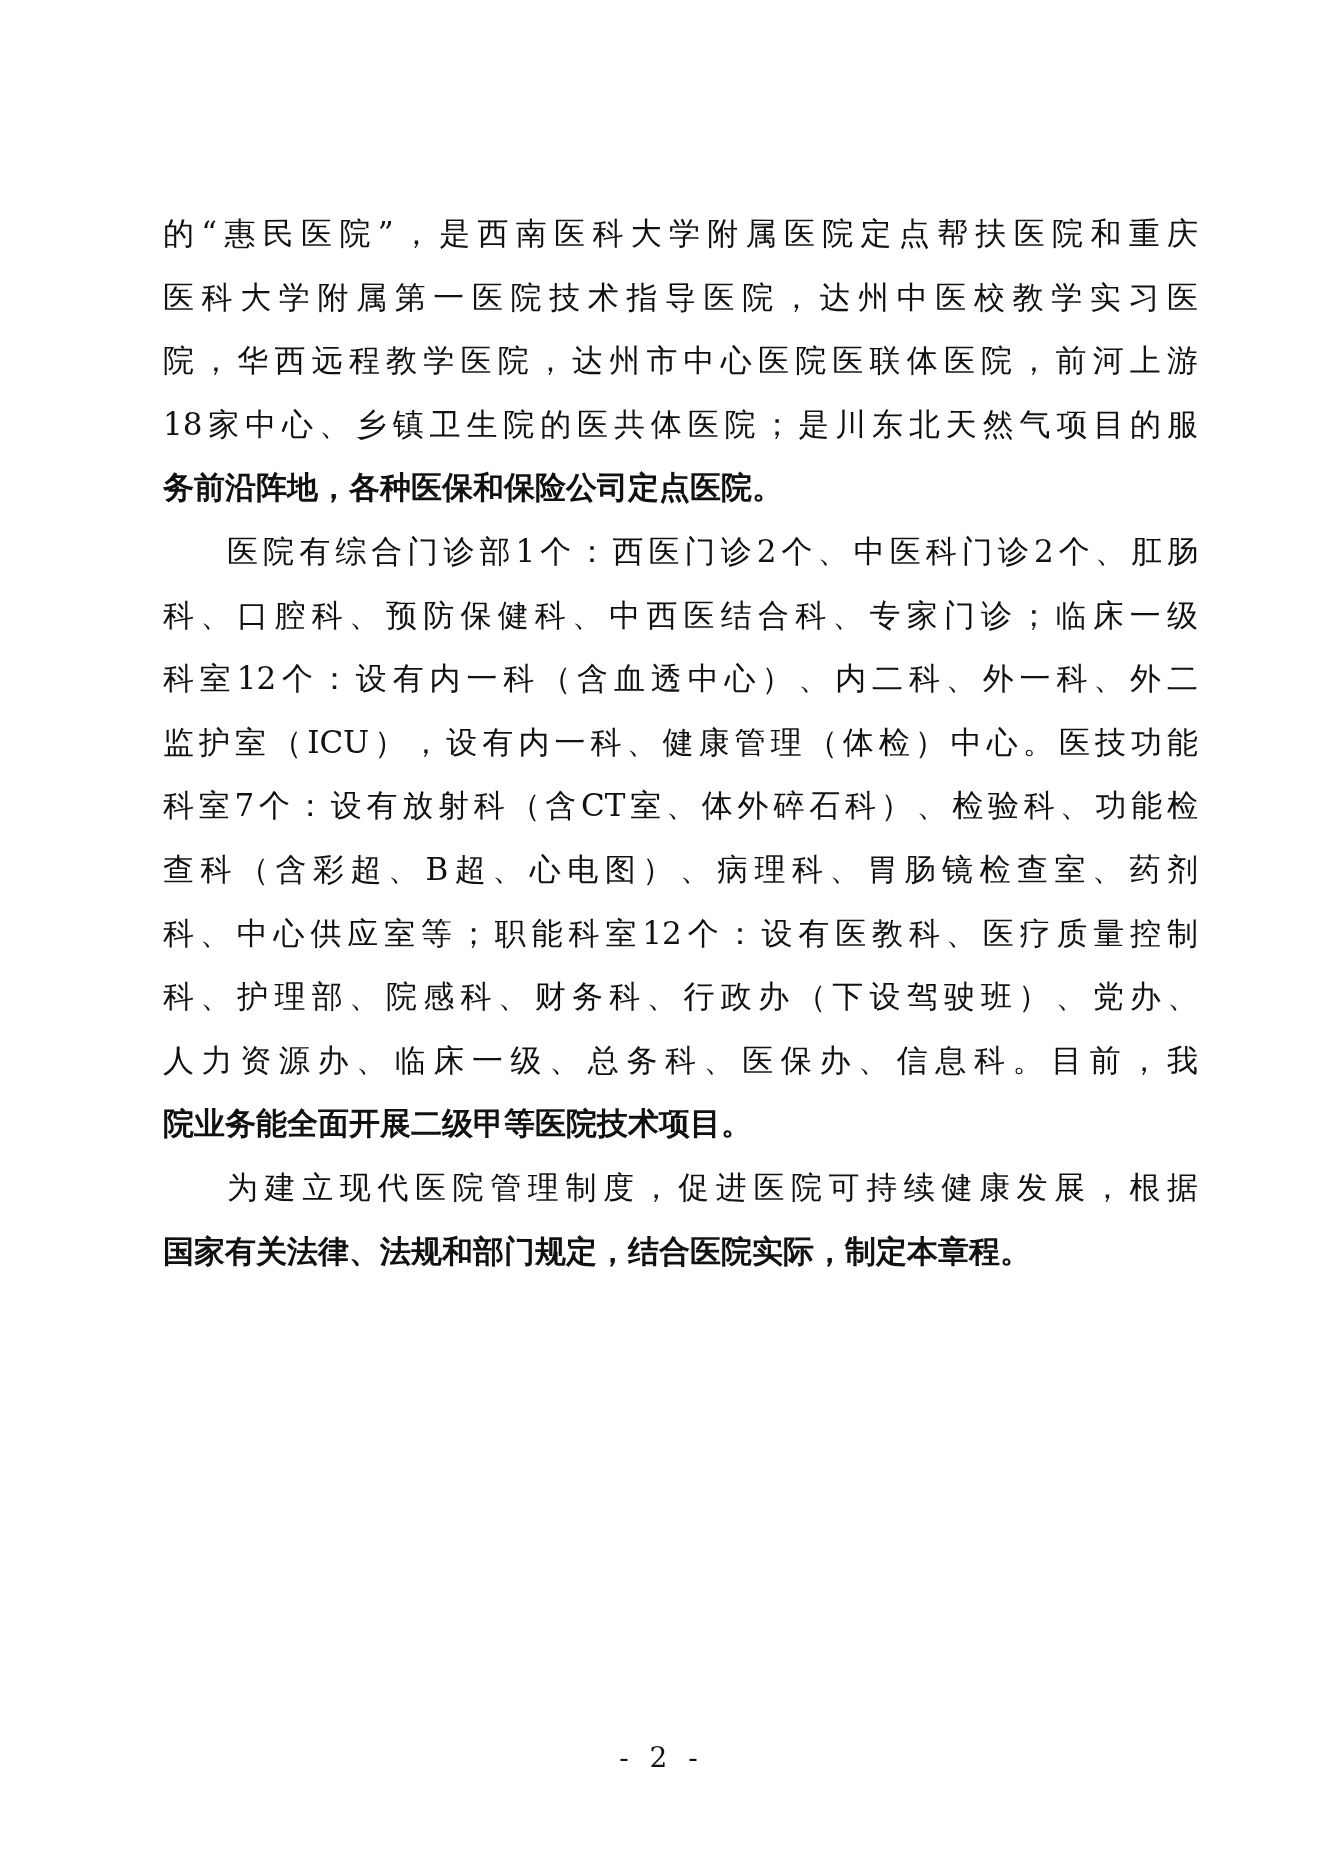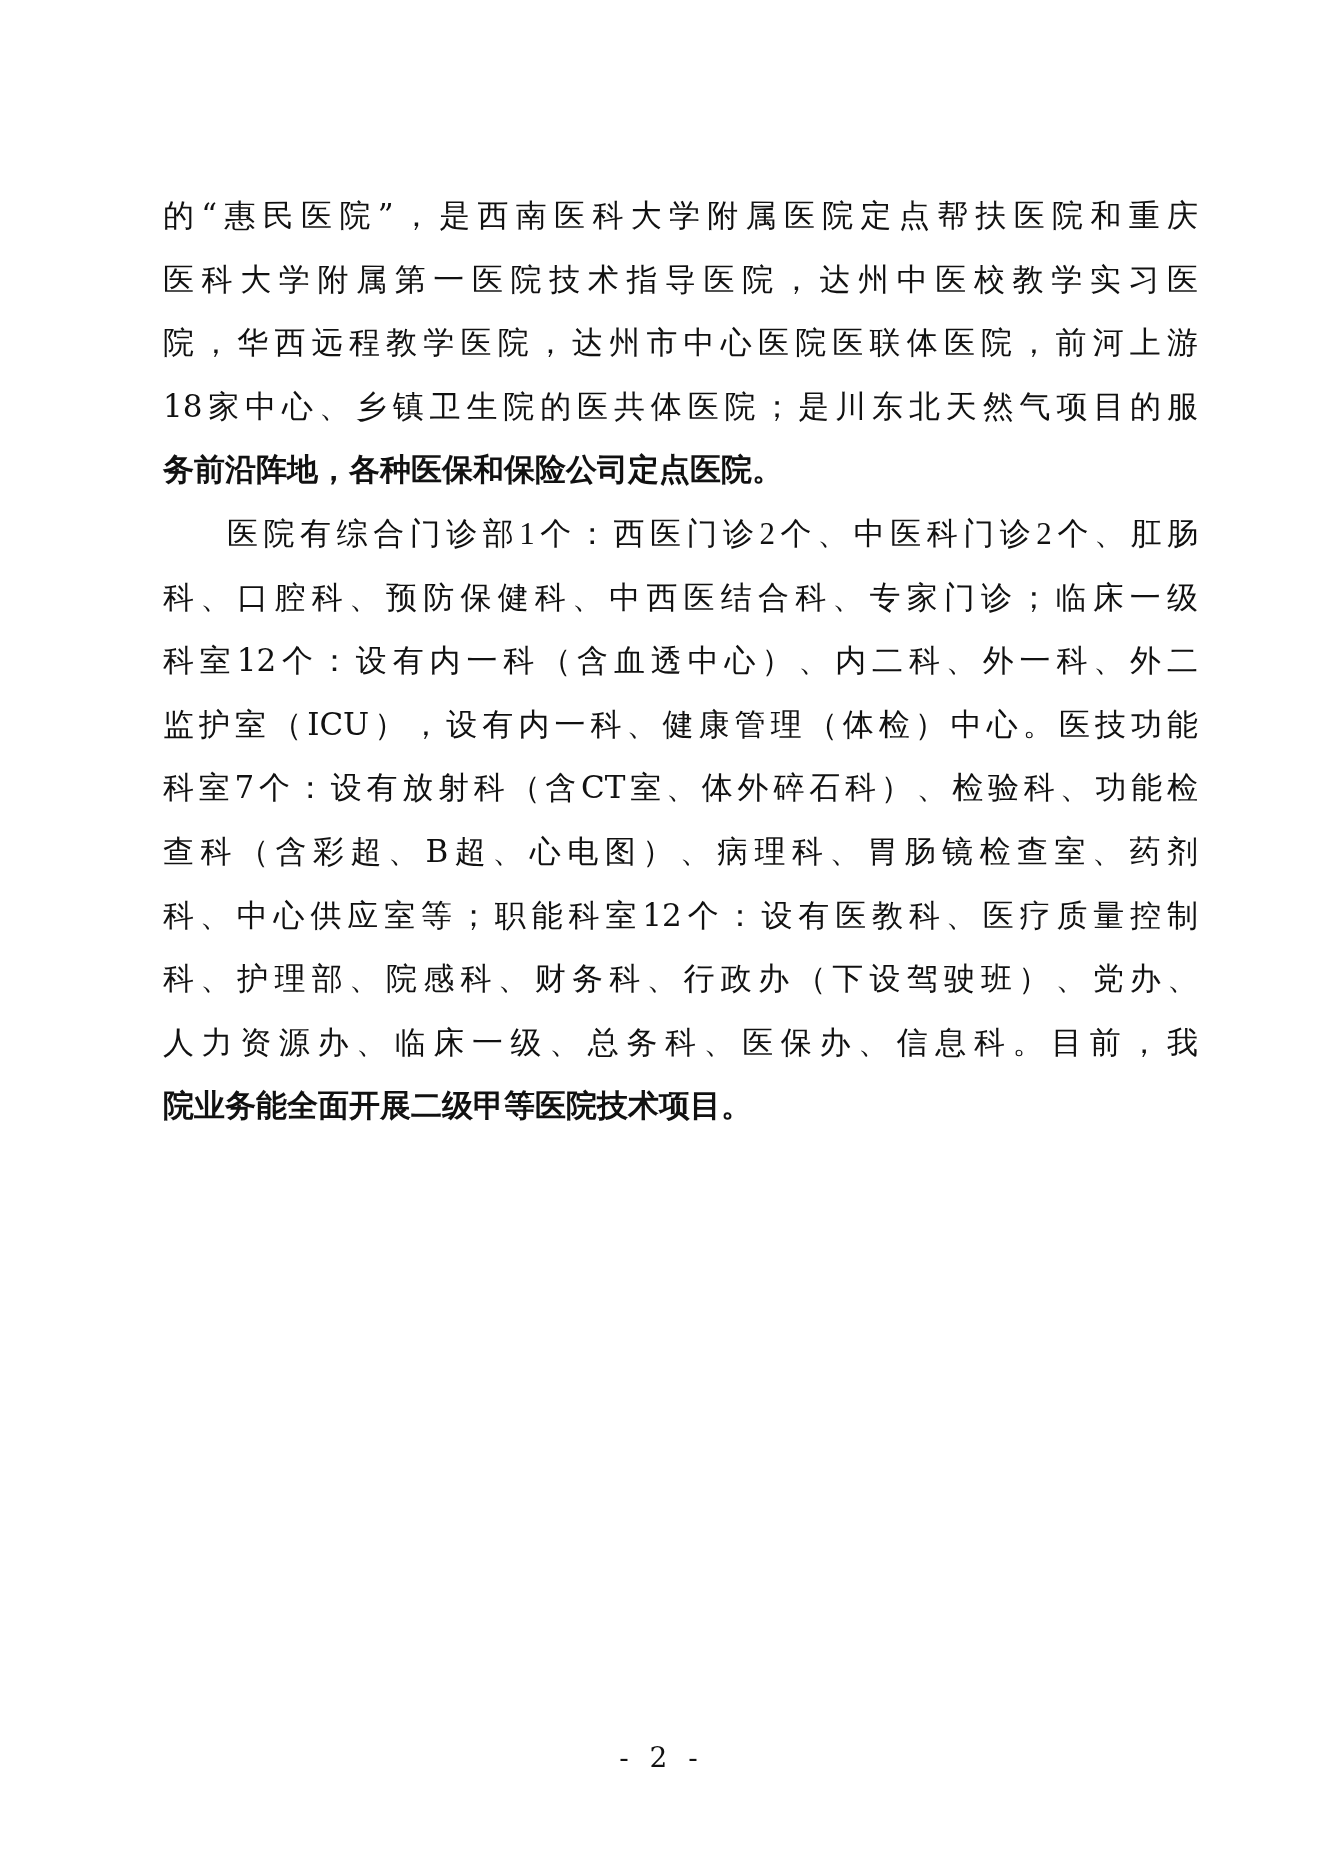--- a/index.html
+++ b/index.html
@@ -18,39 +18,38 @@
   .page {
     position: absolute;
     left: 0; top: 0;
     width: 1323px;
     height: 1871px;
     background: #ffffff;
   }
   .body-text {
     position: absolute;
     left: 163px;
-    top: 184px;
+    top: 202px;
     width: 1035px;
   }
   .line {
     height: 63.6px;
     line-height: 63.6px;
     font-size: 31px;
     white-space: nowrap;
     text-align: justify;
     text-align-last: justify;
     letter-spacing: 0px;
   }
   .line.last {
     text-align-last: left;
     font-weight: bold;
   }
   .line.indent {
     padding-left: 64px;
-    font-family: Liberation Serif, serif;
   }
   .page-number {
     position: absolute;
     left: 0;
     width: 1323px;
     top: 1738px;
     text-align: center;
     font-size: 28px;
     line-height: 40px;
     letter-spacing: 6px;
@@ -77,17 +76,21 @@
       <div class="line">科室12个：设有内一科（含血透中心）、内二科、外一科、外二</div>
       <div class="line">监护室（ICU），设有内一科、健康管理（体检）中心。医技功能</div>
       <div class="line">科室7个：设有放射科（含CT室、体外碎石科）、检验科、功能检</div>
       <div class="line">查科（含彩超、B超、心电图）、病理科、胃肠镜检查室、药剂</div>
       <div class="line">科、中心供应室等；职能科室12个：设有医教科、医疗质量控制</div>
       <div class="line">科、护理部、院感科、财务科、行政办（下设驾驶班）、党办、</div>
       <div class="line">人力资源办、临床一级、总务科、医保办、信息科。目前，我</div>
       <div class="line last">院业务能全面开展二级甲等医院技术项目。</div>
     </div>
 
+    <div>
+      <div class="line indent">为建立现代医院管理制度，促进医院可持续健康发展，根据</div>
+      <div class="line last">国家有关法律、法规和部门规定，结合医院实际，制定本章程。</div>
+    </div>
 
   </div>
 
   <div class="page-number">- 2 -</div>
 </div>
 
 </body></html>

